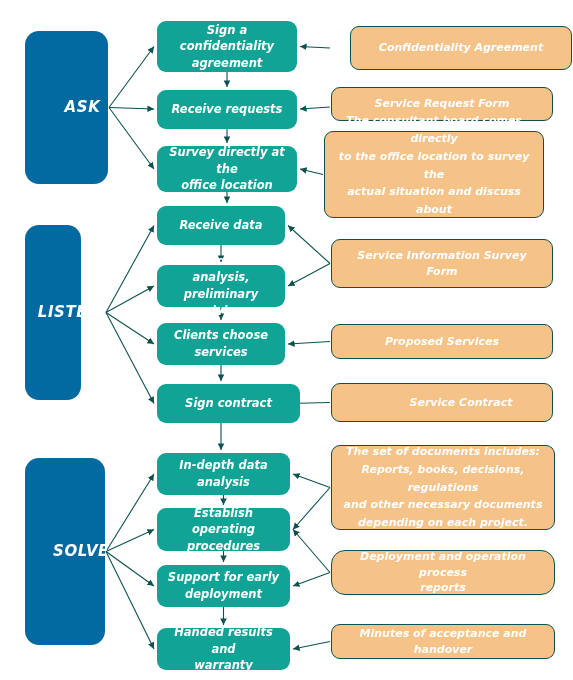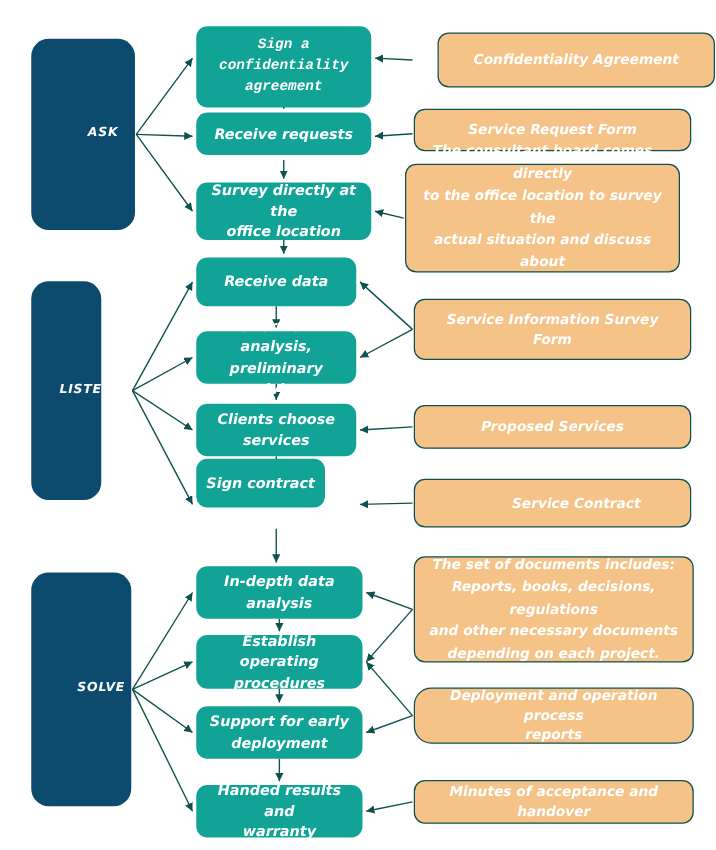--- a/index.html
+++ b/index.html
@@ -11,22 +11,22 @@
   #canvas{position:absolute;left:0;top:0;width:573px;height:680px;}
   .edges{position:absolute;left:0;top:0;width:573px;height:680px;pointer-events:none;}
 
   .node{
     position:absolute;box-sizing:border-box;
     display:flex;align-items:center;justify-content:center;
     text-align:center;font-style:italic;font-weight:bold;
     color:#ffffff;line-height:1.45;
   }
   .phase{
-    background:#0c4a6e;border-radius:14px;
-    font-size:10px;letter-spacing:.6px;padding-left:32px;
+    background:#0369a1;border-radius:14px;
+    font-size:15px;letter-spacing:.6px;padding-left:32px;
   }
   .process{
     background:#10a396;border-radius:9px;
     font-size:11.5px;padding:4px 8px;
   }
   .doc{
     background:#f5c388;border:1.4px solid #0d524e;border-radius:9px;
     font-size:11px;padding:4px 10px;color:#ffffff;
   }
   .doc.tall{line-height:1.62;}
@@ -74,39 +74,39 @@
         <path d="M330,487.5 L293,529.5"></path>
         <path d="M330,572.5 L293,529.5"></path>
         <path d="M330,572.5 L293,586"></path>
         <path d="M330,641.5 L293,649"></path>
       </g>
   </svg>
   <div id="nodes">
       <div class="node phase" style="left: 25px; top: 31px; width: 83px; height: 153px;">ASK</div>
       <div class="node phase" style="left: 25px; top: 225px; width: 56px; height: 175px;">LISTEN</div>
       <div class="node phase" style="left: 25px; top: 458px; width: 80px; height: 187px;">SOLVE</div>
-      <div class="node process" style="left: 157px; top: 21px; width: 140px; height: 65px; font-family: Liberation Mono, monospace;">
+      <div class="node process" style="left: 157px; top: 21px; width: 140px; height: 51px;">
         <span>Sign a confidentiality<br>agreement</span>
       </div>
-      <div class="node process" style="left: 157px; top: 90px; width: 140px; height: 34px;">
+      <div class="node process" style="left: 157px; top: 90px; width: 140px; height: 39px;">
         <span>Receive requests</span>
       </div>
       <div class="node process" style="left: 157px; top: 146px; width: 140px; height: 46px;">
         <span>Survey directly at the<br>office location</span>
       </div>
       <div class="node process" style="left: 157px; top: 206px; width: 128px; height: 39px;">
         <span>Receive data</span>
       </div>
       <div class="node process" style="left: 157px; top: 265px; width: 128px; height: 42px;">
         <span>Overview analysis,<br>preliminary advice</span>
       </div>
       <div class="node process" style="left: 157px; top: 323px; width: 128px; height: 42px;">
         <span>Clients choose<br>services</span>
       </div>
-      <div class="node process" style="left: 157px; top: 367px; width: 103px; height: 39px;">
+      <div class="node process" style="left: 157px; top: 384px; width: 143px; height: 39px;">
         <span>Sign contract</span>
       </div>
       <div class="node process" style="left: 157px; top: 453px; width: 133px; height: 42px;">
         <span>In-depth data<br>analysis</span>
       </div>
       <div class="node process" style="left: 157px; top: 508px; width: 133px; height: 43px;">
         <span>Establish operating<br>procedures</span>
       </div>
       <div class="node process" style="left: 157px; top: 565px; width: 133px; height: 42px;">
         <span>Support for early<br>deployment</span>

